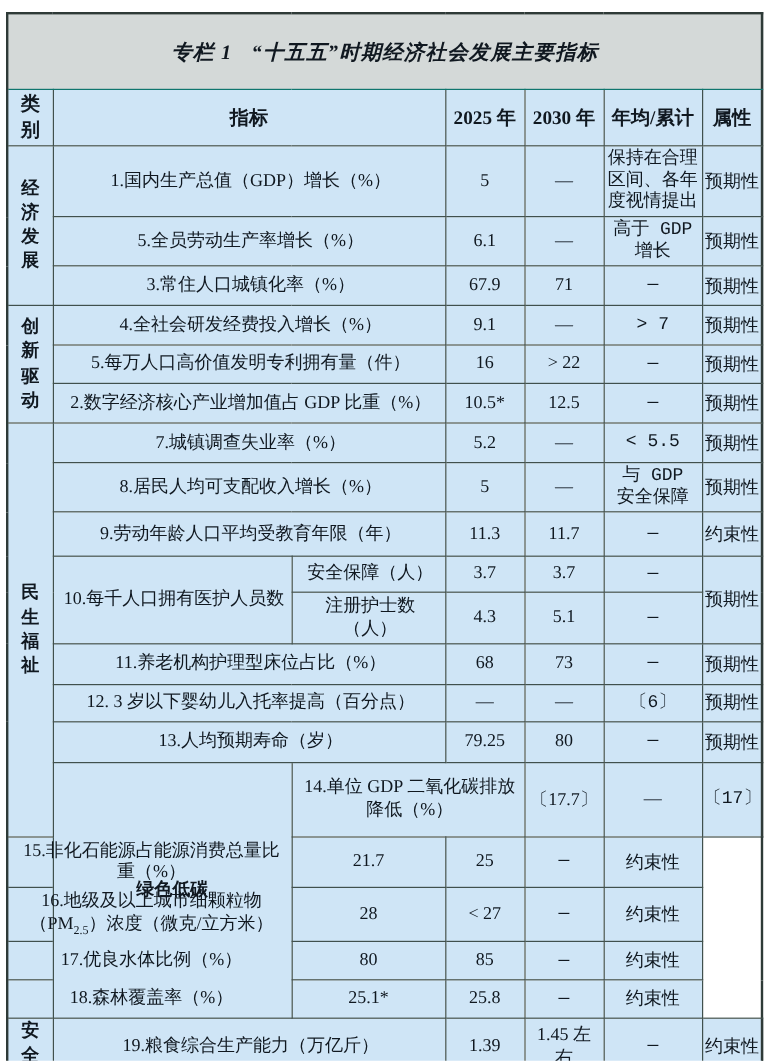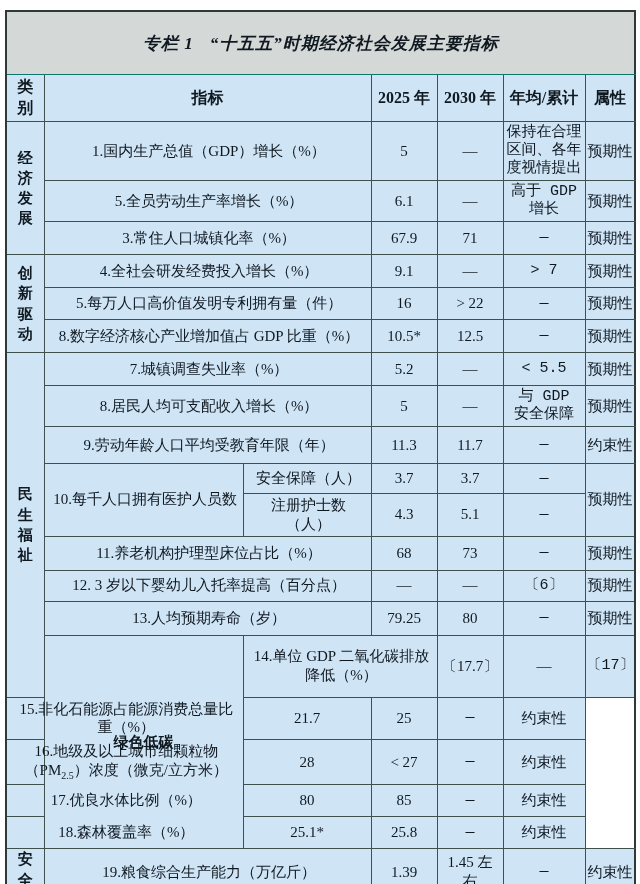--- a/index.html
+++ b/index.html
@@ -128,21 +128,21 @@
       <td class="attr">预期性</td>
     </tr>
     <tr class="h32">
       <td class="ind" colspan="2">5.每万人口高价值发明专利拥有量（件）</td>
       <td class="num">16</td>
       <td class="num">&gt; 22</td>
       <td class="avg">—</td>
       <td class="attr">预期性</td>
     </tr>
     <tr class="h33">
-      <td class="ind" colspan="2">8.数字经济核心产业增加值占 GDP 比重（%）</td>
+      <td class="ind" colspan="2">2.数字经济核心产业增加值占 GDP 比重（%）</td>
       <td class="num">10.5*</td>
       <td class="num">12.5</td>
       <td class="avg">—</td>
       <td class="attr">预期性</td>
     </tr>
 
     <tr class="h33">
       <td class="cat" rowspan="9">民生福祉</td>
       <td class="ind" colspan="2">7.城镇调查失业率（%）</td>
       <td class="num">5.2</td>

